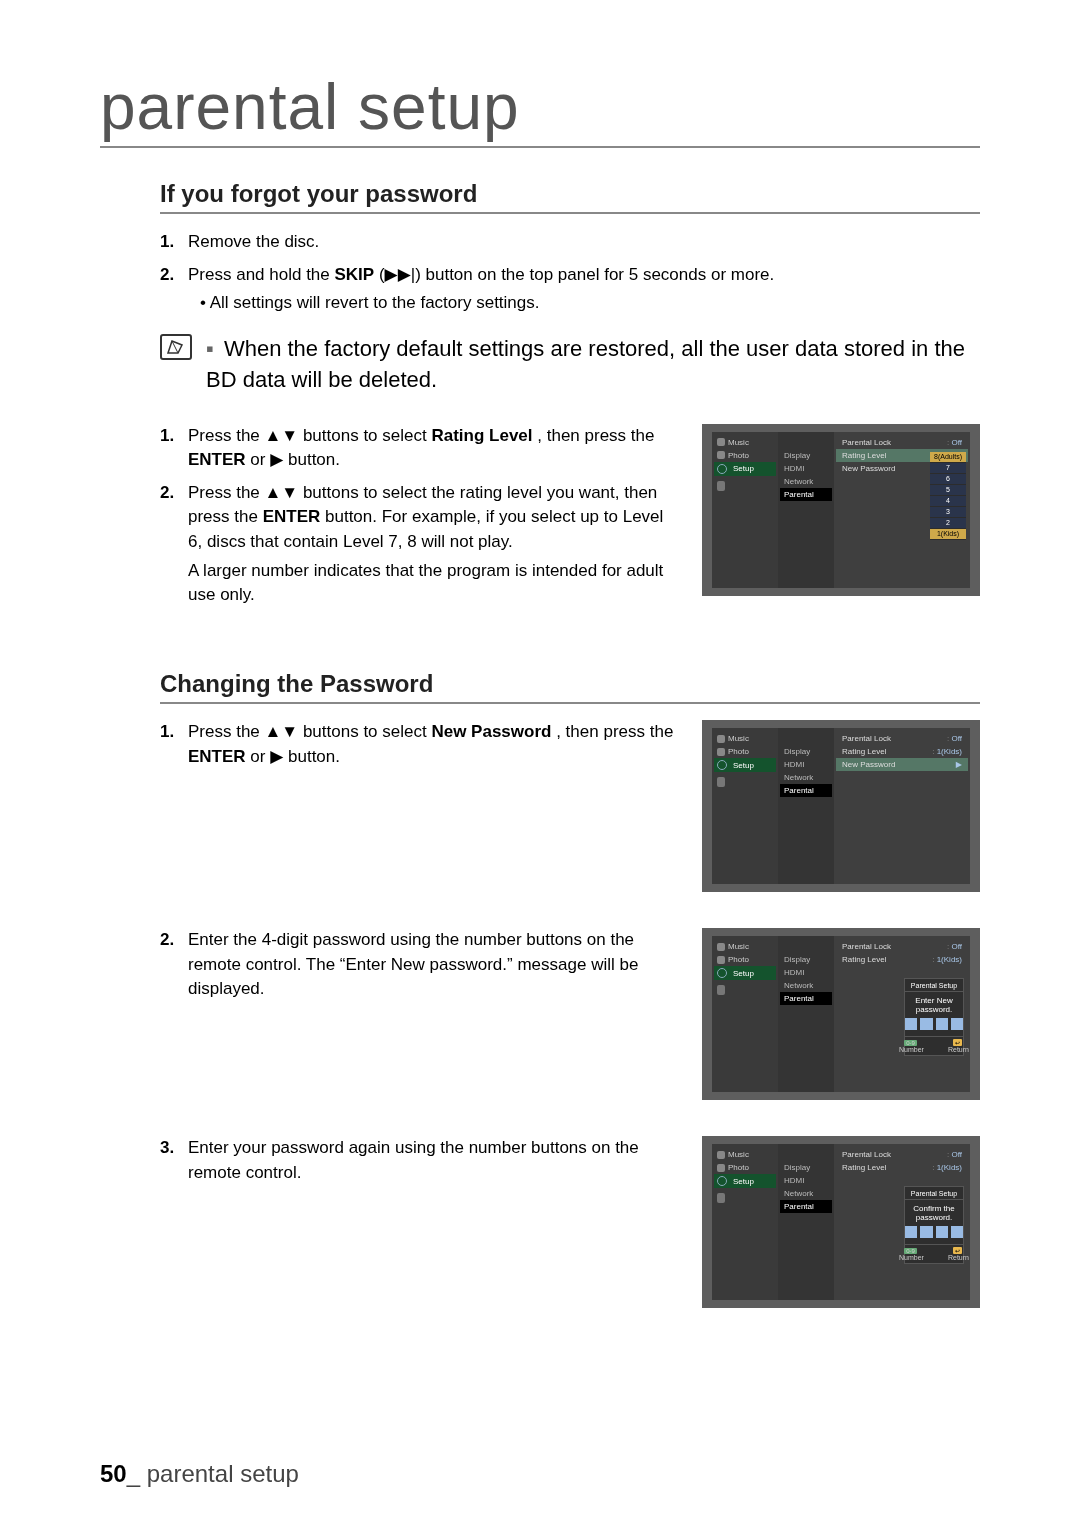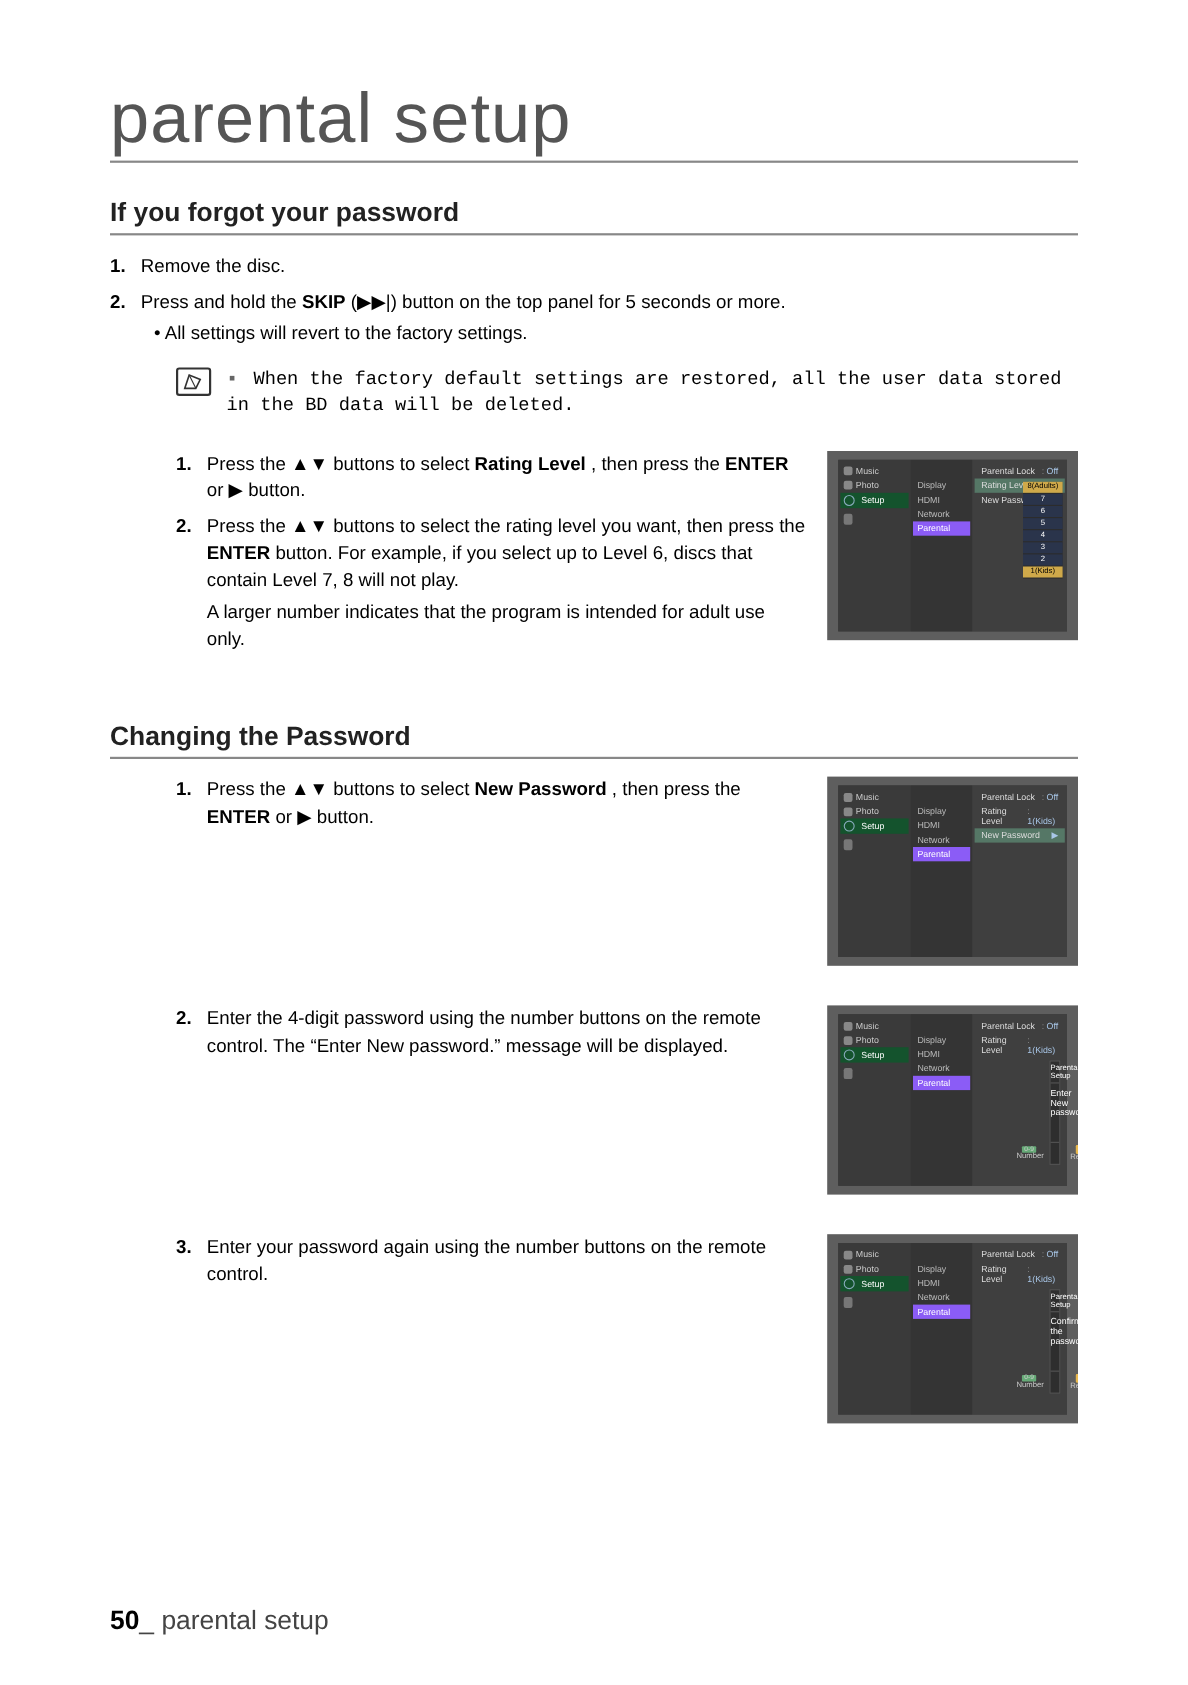--- a/index.html
+++ b/index.html
@@ -29,21 +29,21 @@
   }
   .section-title {
     font-size: 24px;
     font-weight: bold;
     color: #222;
     border-bottom: 2px solid #888;
     padding-bottom: 4px;
     margin-bottom: 16px;
     margin-top: 12px;
   }
-  .section-title, .ol, .note-row { }
+  .section-title, .ol, .note-row { margin-left: 60px; }
   .ol { list-style: none; margin-bottom: 18px; }
   .ol > li {
     display: flex;
     align-items: flex-start;
     margin-bottom: 8px;
     font-size: 17px;
     line-height: 1.45;
   }
   .ol .num { font-weight: bold; width: 28px; flex-shrink: 0; }
   .ol .body { flex: 1; }
@@ -55,36 +55,36 @@
     gap: 14px;
     margin: 12px 0 28px 60px;
   }
   .note-icon {
     width: 32px; height: 26px;
     border: 2px solid #333;
     border-radius: 3px;
     display: flex; align-items: center; justify-content: center;
     flex-shrink: 0;
   }
-  .note-text { font-size: 17px; line-height: 1.4; font-family: Liberation Mono, monospace; }
+  .note-text { font-size: 22px; line-height: 1.4; }
   .note-text::before { content: "▪ "; color: #666; margin-right: 4px; }
 
   .two-col {
     display: flex;
     gap: 20px;
     margin-left: 60px;
     margin-bottom: 36px;
     align-items: flex-start;
   }
   .two-col .ol { margin-left: 0; flex: 1; }
   .two-col .screenshot { flex-shrink: 0; }
 
   
   .screenshot {
-    width: 228px;
+    width: 278px;
     height: 172px;
     background: #5e5e5e;
     position: relative;
     font-size: 8px;
     color: #fff;
     overflow: hidden;
   }
   .ss-inner {
     position: absolute;
     left: 10px; top: 8px; right: 10px; bottom: 8px;
@@ -114,21 +114,21 @@
   }
   .ss-gear { width: 10px; height: 10px; border-radius: 50%; border: 1.5px solid #8ab; display:inline-block; margin-right:3px; vertical-align:middle;}
   .ss-lock { width: 8px; height: 10px; background:#777; border-radius:2px; display:inline-block;}
   .ss-mid {
     width: 56px;
     background: #343434;
     padding: 17px 2px;
     color: #bbb;
   }
   .ss-mid div { padding: 2px 4px; }
-  .ss-mid .sel { background: #8b5cf6; color: #fff; }
+  .ss-mid .sel { background: #000000; color: #fff; }
   .ss-right {
     flex: 1;
     background: #3f3f3f;
     padding: 4px 2px;
     position: relative;
   }
   .ss-opt {
     display: flex;
     justify-content: space-between;
     padding: 2px 6px;

